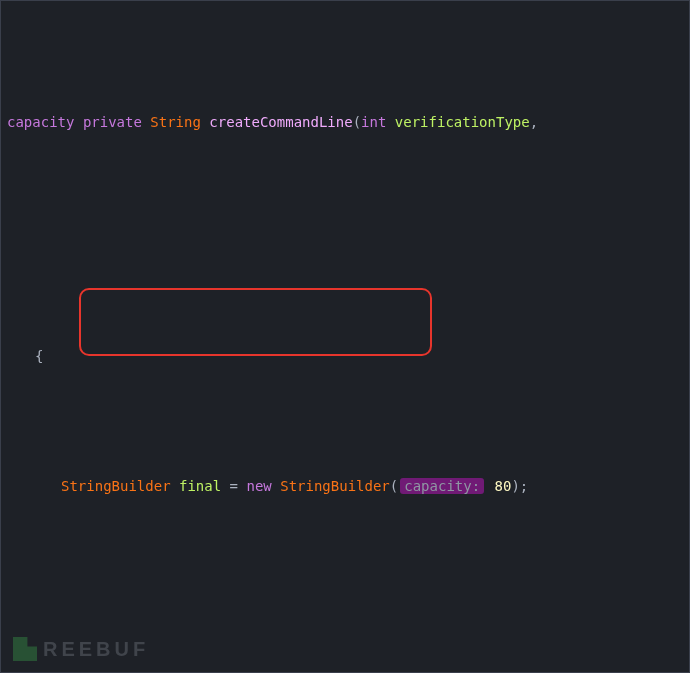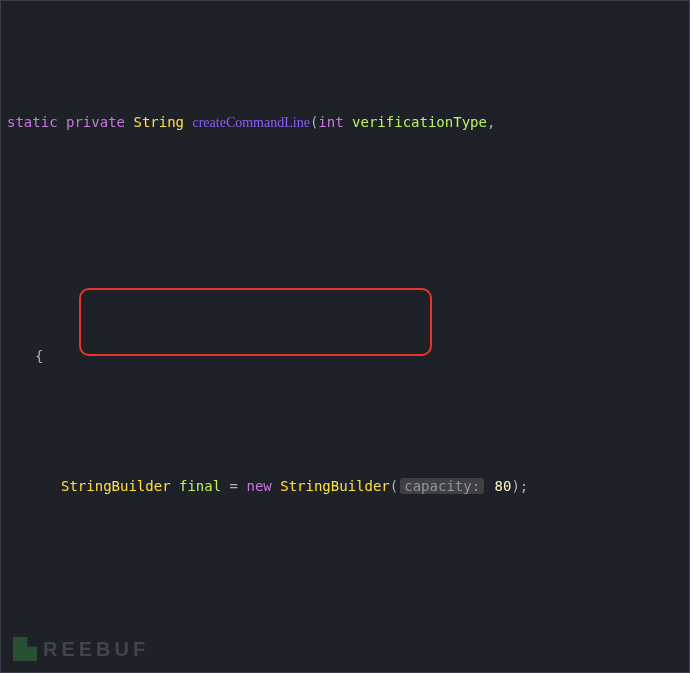--- a/index.html
+++ b/index.html
@@ -25,28 +25,28 @@
     white-space: pre;
   }
   .line { display: block; height: 26px; padding-left: 6px; }
   .indent0 { padding-left: 6px; }
   .indent1 { padding-left: 34px; }
   .indent2 { padding-left: 60px; }
   .sigindent { padding-left: 324px; }
 
   
   .kw   { color: #c678dd; }
-  .type { color: #fde047; }
+  .type { color: #f97316; }
   .id   { color: #bef264; }
-  .funcY{ color: #8b5cf6; font-family: Liberation Serif, serif; }
+  .funcY{ color: #f0abfc; }
   .num  { color: #fef9c3; }
   .op   { color: #abb2bf; }
   .punc { color: #abb2bf; }
   .hintbox {
-    background: #404040;
+    background: #701a75;
     color: #8f96a3;
     border-radius: 3px;
     padding: 0 4px;
     margin: 0 2px 0 2px;
     text-align: right;
   }
 
   
   .red-annot {
     position: absolute;
@@ -80,21 +80,21 @@
     font-weight: 600;
   }
 </style>
 </head>
 <body>
 
 <div class="editor">
   <div class="code">
 
     
-    <span class="line indent0"><span class="kw">static</span> <span class="kw">private</span> <span class="type">String</span> <span class="funcY">createCommandLine</span><span class="punc">(</span><span class="kw">int</span> <span class="id">verificationType</span><span class="punc">,</span></span>
+    <span class="line indent0"><span class="kw">capacity</span> <span class="kw">private</span> <span class="type">String</span> <span class="funcY">createCommandLine</span><span class="punc">(</span><span class="kw">int</span> <span class="id">verificationType</span><span class="punc">,</span></span>
 
     
 
     
 
     
     <span class="line indent1"><span class="punc">{</span></span>
 
     
     <span class="line indent2"><span class="type">StringBuilder</span> <span class="id">final</span> <span class="op">=</span> <span class="kw">new</span> <span class="type">StringBuilder</span><span class="punc">(</span><span class="hintbox">capacity:</span> <span class="num">80</span><span class="punc">);</span></span>

